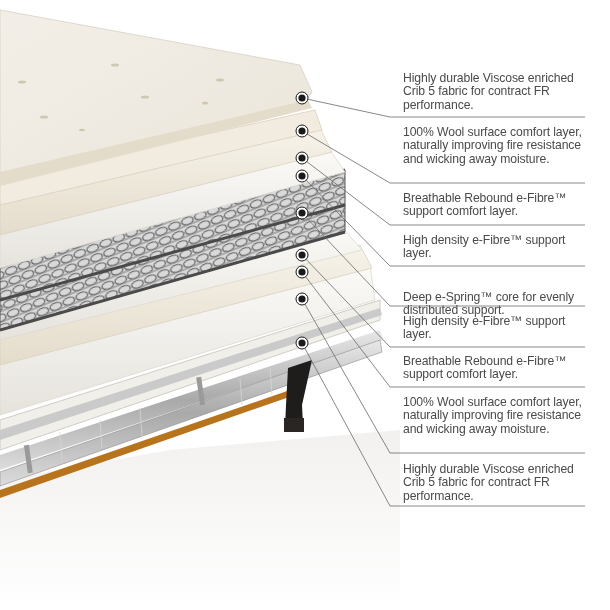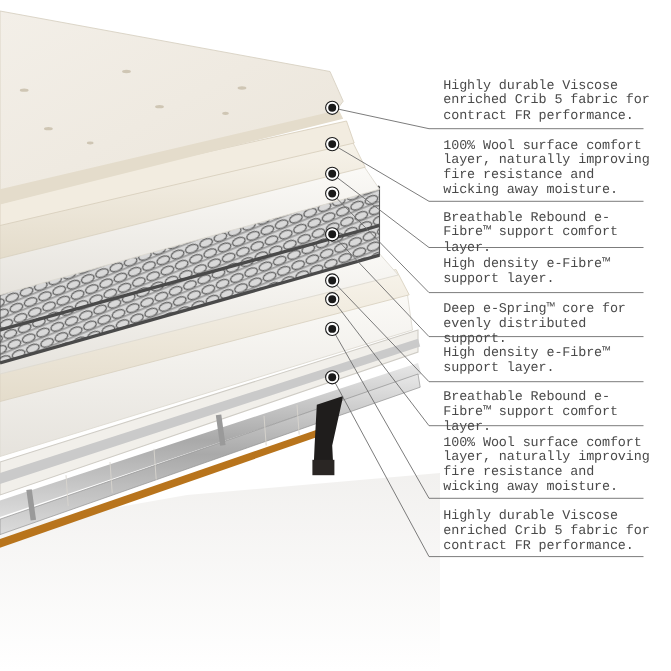--- a/index.html
+++ b/index.html
@@ -1,18 +1,18 @@
 <!DOCTYPE html>
 <html><head>
 <meta charset="utf-8">
 <style>
   html, body { margin: 0; padding: 0; background: #ffffff; }
   body { width: 610px; height: 610px; position: relative; overflow: hidden;
          font-family: "Liberation Sans", "DejaVu Sans", sans-serif; }
-  #stage { position: absolute; left: 0; top: 0; width: 610px; height: 526px; font-family: Liberation Mono, monospace; }
+  #stage { position: absolute; left: 0; top: 0; width: 610px; height: 526px; }
   svg.illus { position: absolute; left: 0; top: 0; width: 610px; height: 610px; }
   .label {
     position: absolute; left: 403px; width: 190px;
     font-size: 12.2px; line-height: 13.4px; color: #4a4a4a;
     letter-spacing: -0.1px;
   }
 </style>
 </head>
 <body>
 
@@ -151,19 +151,19 @@
           <circle cx="302" cy="343" r="6" fill="#fff" stroke="#1a1a1a" stroke-width="1"></circle>
           <circle cx="302" cy="343" r="3.6" fill="#1a1a1a"></circle>
         </g>
     </g>
   </svg>
 
   <div class="label" style="top:72px;">Highly durable Viscose enriched Crib 5 fabric for contract FR performance.</div>
   <div class="label" style="top:126px;">100% Wool surface comfort layer, naturally improving fire resistance and wicking away moisture.</div>
   <div class="label" style="top:192px;">Breathable Rebound e-Fibre™ support comfort layer.</div>
   <div class="label" style="top:234px;">High density e-Fibre™ support layer.</div>
-  <div class="label" style="top:275px;">Deep e-Spring™ core for evenly distributed support.</div>
+  <div class="label" style="top:291px;">Deep e-Spring™ core for evenly distributed support.</div>
   <div class="label" style="top:315px;">High density e-Fibre™ support layer.</div>
   <div class="label" style="top:355px;">Breathable Rebound e-Fibre™ support comfort layer.</div>
   <div class="label" style="top:396px;">100% Wool surface comfort layer, naturally improving fire resistance and wicking away moisture.</div>
   <div class="label" style="top:463px;">Highly durable Viscose enriched Crib 5 fabric for contract FR performance.</div>
 
 </div>
 
 </body></html>

